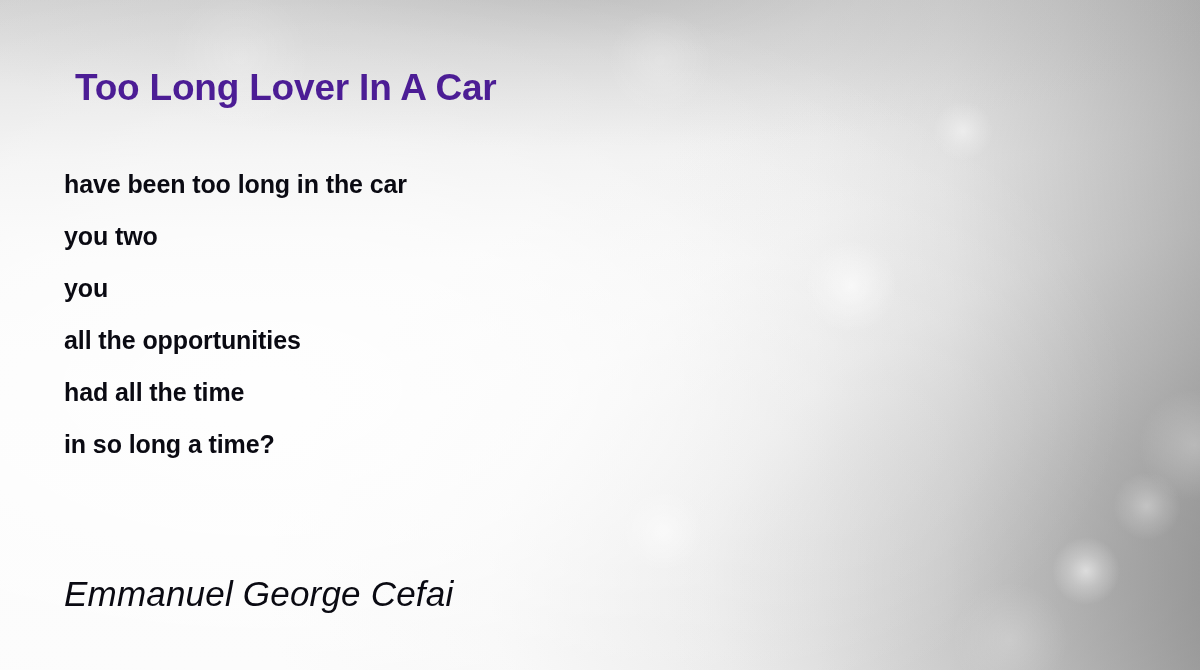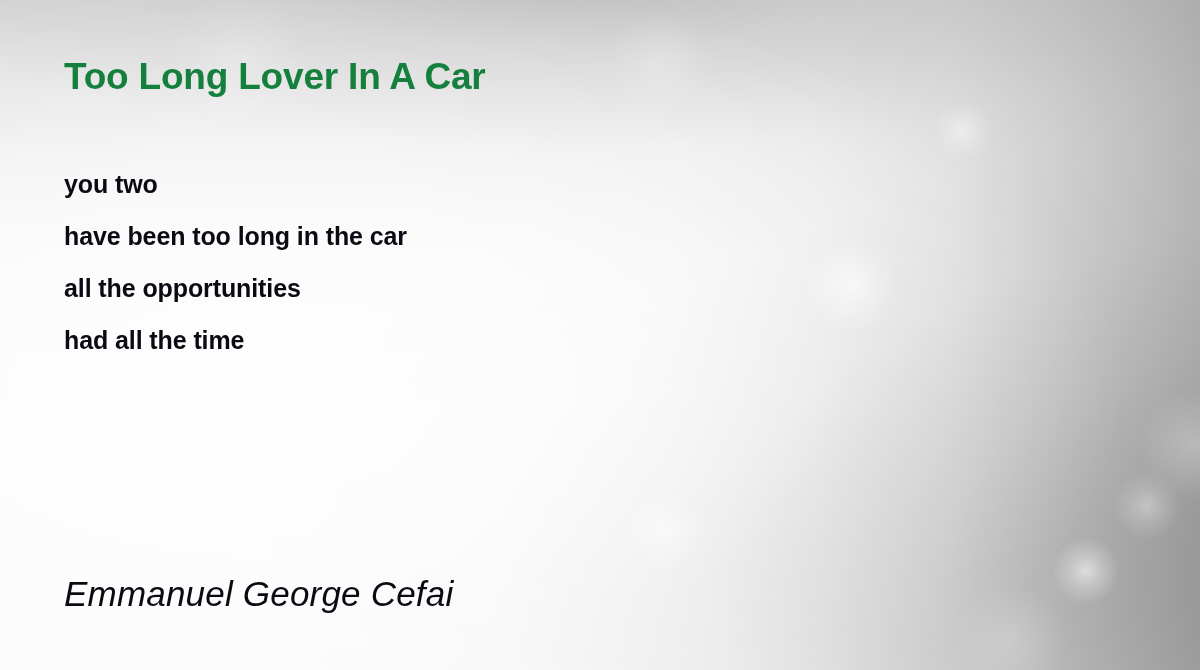--- a/index.html
+++ b/index.html
@@ -104,25 +104,25 @@
     left: 64px;
     top: 0;
     width: 1060px;
     height: 670px;
   }
 
   #poem-title {
     position: absolute;
     top: 55px;
     left: 0;
-    margin: 0;
+    margin: 11px;
     font-size: 37px;
     font-weight: bold;
     line-height: 44px;
-    color: #15803d;
+    color: #4c1d95;
     letter-spacing: -0.2px;
     white-space: nowrap;
   }
 
   #poem-body {
     position: absolute;
     top: 158px;
     left: 0;
     width: 1000px;
   }
@@ -161,22 +161,24 @@
   <div class="bg-layer" id="bg-rightcol"></div>
   <div class="bg-layer" id="bg-topband"></div>
   <div class="bg-layer" id="bg-blobs"></div>
   <div class="bg-layer" id="bg-textbloom"></div>
 
   <div id="poem-content">
 
     <h1 id="poem-title">Too Long Lover In A Car</h1>
 
     <div id="poem-body">
+      <div class="poem-line">have been too long in the car</div>
       <div class="poem-line">you two</div>
-      <div class="poem-line">have been too long in the car</div>
+      <div class="poem-line">you</div>
       <div class="poem-line">all the opportunities</div>
       <div class="poem-line">had all the time</div>
+      <div class="poem-line">in so long a time?</div>
     </div>
 
     <div id="poem-author">Emmanuel George Cefai</div>
 
   </div>
 </div>
 
 </body></html>

